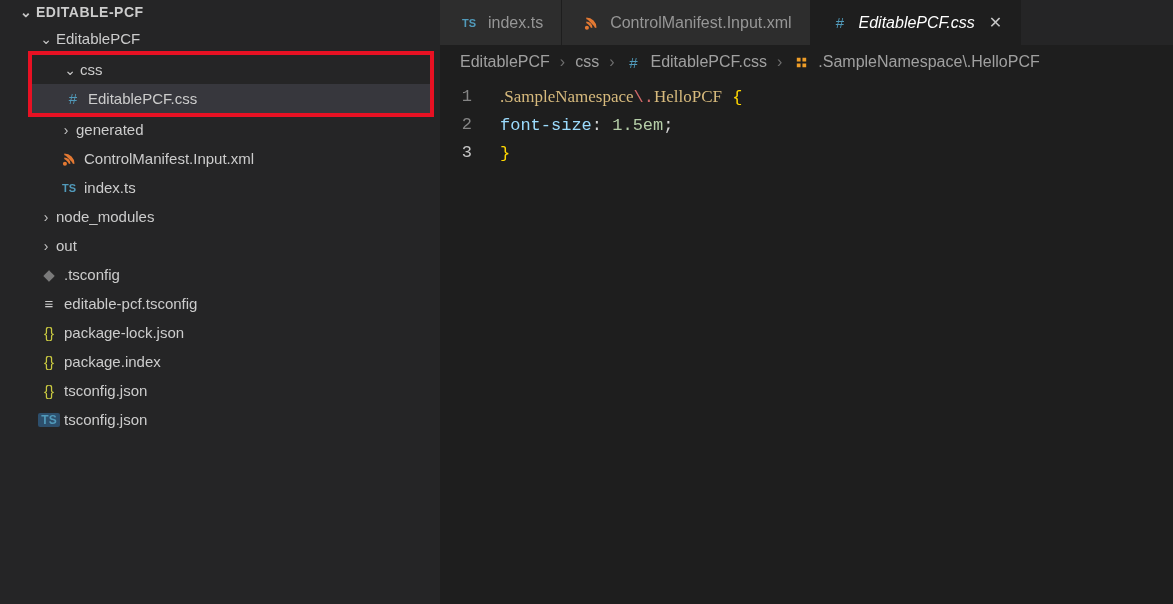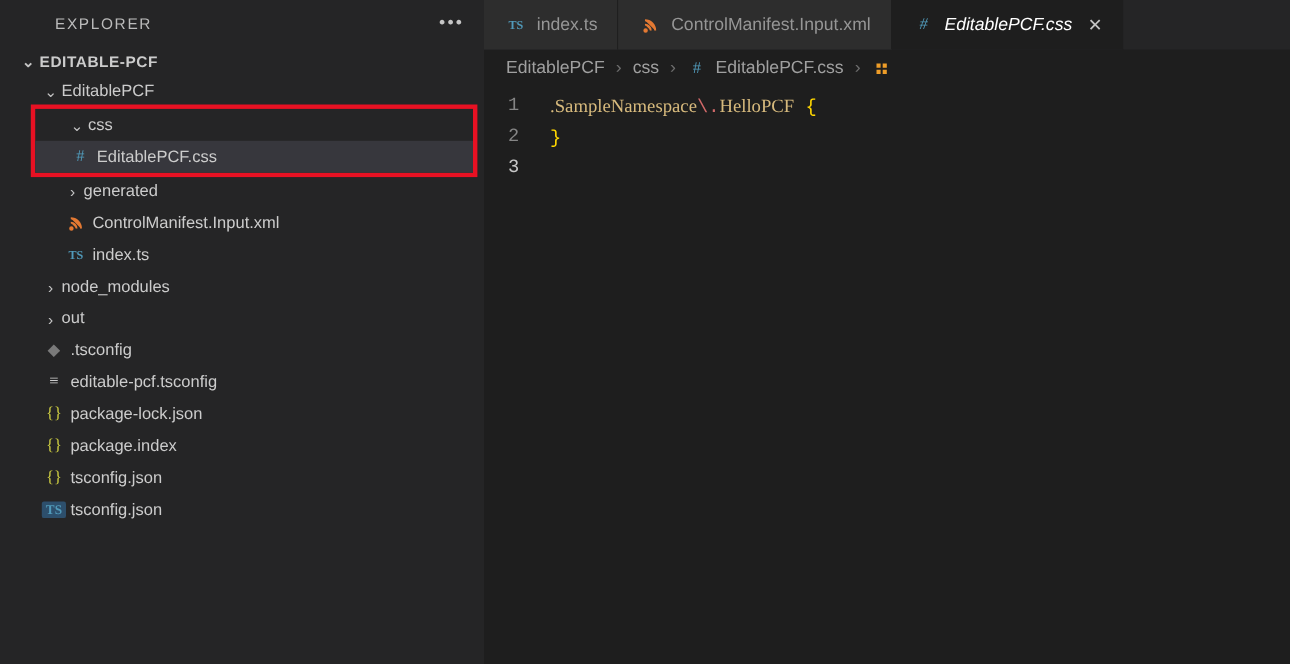--- a/index.html
+++ b/index.html
@@ -59,21 +59,20 @@
 .tree-row.selected { background: #37373d; }
 .indent-1 { padding-left: 38px; }
 .indent-2 { padding-left: 58px; }
 .icon-slot {
   width: 22px;
   display: inline-flex;
   align-items: center;
   justify-content: center;
   margin-right: 4px;
   font-size: 15px;
-  font-family: Liberation Serif, serif;
 }
 .highlight-box {
   border: 4px solid #e81123;
   margin: -2px 6px -2px 28px;
   background: #252526;
 }
 .highlight-box .tree-row { padding-left: 30px; }
 .highlight-inner { padding-left: 48px; }
 .main {
   flex: 1;
@@ -145,24 +144,20 @@
 .ic-git { color: #7a7a7a; }
 .ic-eslint { color: #8080f2; }
 .ic-proj { color: #cccccc; }
 .ic-tsconf { color: #519aba; font-size: 12px; font-weight:700; background:#2d4f6c; border-radius:2px; padding:0 2px; }
 .ic-symbol { color: #ee9d28; }
 </style>
 </head>
 <body>
 
 <div class="sidebar">
-  <div class="explorer-header">
-    <span>EXPLORER</span>
-    <span class="dots-icon">•••</span>
-  </div>
 
   <div class="section-header">
     <span class="chevron">⌄</span>
     <span>EDITABLE-PCF</span>
   </div>
 
   <div class="tree">
     <div class="tree-row indent-1">
       <span class="chevron">⌄</span>
       <span>EditablePCF</span>
@@ -268,26 +263,28 @@
     <span>css</span>
     <span class="sep">›</span>
     <span class="icon-slot ic-hash">#</span>
     <span>EditablePCF.css</span>
     <span class="sep">›</span>
     <span class="icon-slot ic-symbol">
       <svg width="15" height="15" viewBox="0 0 16 16" fill="currentColor">
           <path d="M3 3h4v4H3zM9 3h4v4H9zM3 9h4v4H3zM9 9h4v4H9z"></path>
         </svg>
     </span>
+    <span>.SampleNamespace\.HelloPCF</span>
   </div>
 
   <div class="editor">
     <div class="gutter">
       <div>1</div>
       <div>2</div>
       <div class="current">3</div>
     </div>
     <div class="code">
       <div><span class="tok-selector">.SampleNamespace</span><span class="tok-esc">\.</span><span class="tok-selector">HelloPCF</span> <span class="tok-brace">{</span></div>
+      <div><span>    </span><span class="tok-prop">font-size</span><span class="tok-punc">:</span> <span class="tok-num">1.5em</span><span class="tok-punc">;</span></div>
       <div><span class="tok-brace">}</span></div>
     </div>
   </div>
 </div>
 
 </body></html>

